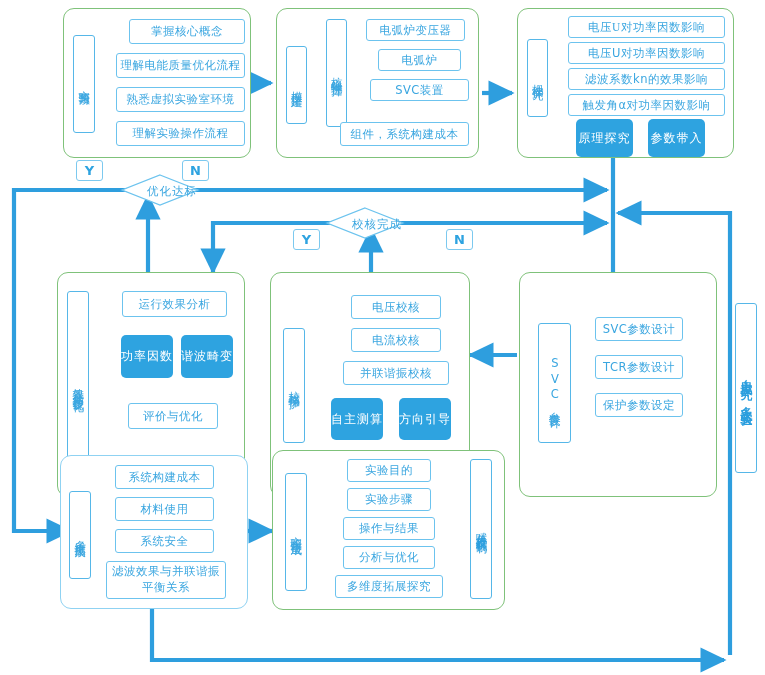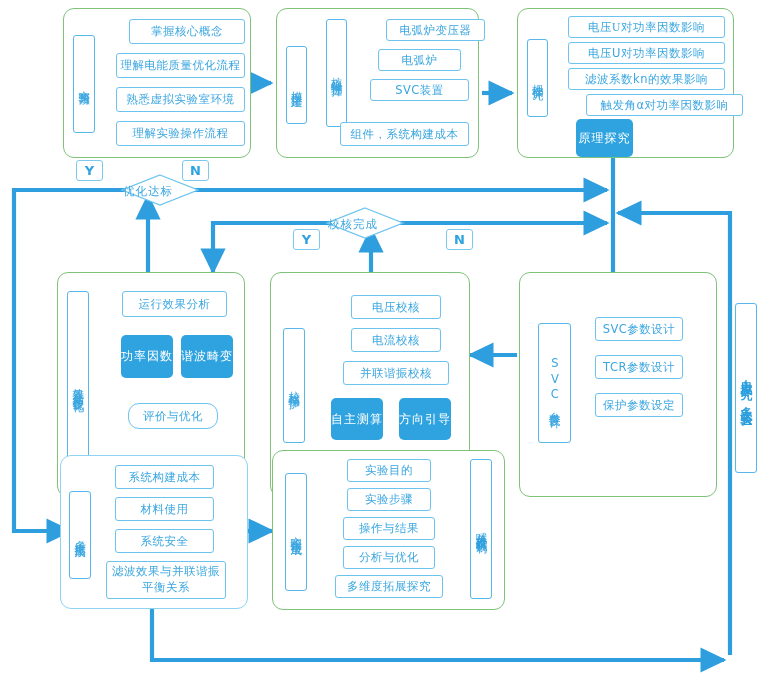--- a/index.html
+++ b/index.html
@@ -44,21 +44,21 @@
   
   .yn{
     position:absolute;border:1.2px solid #7cc9ef;border-radius:3px;background:#fff;
     display:flex;align-items:center;justify-content:center;
     font-size:13px;font-weight:bold;color:#2ea3e0;box-sizing:border-box;
   }
 
   
   .dtext{
     position:absolute;font-size:11.5px;color:#3aa6e0;letter-spacing:1px;
-    white-space:nowrap;text-align:left;
+    white-space:nowrap;text-align:right;
   }
 
   
   .vnote{
     position:absolute;border:1.2px solid #56b7e8;border-radius:3px;background:#fff;
     display:flex;align-items:center;justify-content:center;
     writing-mode:vertical-rl;text-orientation:upright;
     font-size:12px;font-weight:bold;letter-spacing:3px;color:#2b9ede;
     box-sizing:border-box;white-space:nowrap;
   }
@@ -148,49 +148,50 @@
     <div class="stem" style="left:9px;top:26px;width:22px;height:98px;">实验预习</div>
     <div class="leaf" style="left:65px;top:10px;width:116px;height:25px;">掌握核心概念</div>
     <div class="leaf" style="left:52px;top:44px;width:129px;height:25px;">理解电能质量优化流程</div>
     <div class="leaf" style="left:52px;top:78px;width:129px;height:25px;">熟悉虚拟实验室环境</div>
     <div class="leaf" style="left:52px;top:112px;width:129px;height:25px;">理解实验操作流程</div>
   </div>
 
   <div class="panel" style="left:276px;top:8px;width:203px;height:150px;">
     <div class="stem" style="left:9px;top:37px;width:21px;height:78px;">模型搭建</div>
     <div class="stem" style="left:49px;top:10px;width:21px;height:108px;">核心组件选择</div>
-    <div class="leaf" style="left:109px;top:10px;width:99px;height:22px;">电弧炉变压器</div>
+    <div class="leaf" style="left:89px;top:10px;width:99px;height:22px;">电弧炉变压器</div>
     <div class="leaf" style="left:101px;top:40px;width:83px;height:22px;">电弧炉</div>
     <div class="leaf" style="left:93px;top:70px;width:99px;height:22px;">SVC装置</div>
     <div class="leaf" style="left:63px;top:113px;width:129px;height:24px;">组件，系统构建成本</div>
   </div>
 
   <div class="panel" style="left:517px;top:8px;width:217px;height:150px;">
     <div class="stem" style="left:9px;top:30px;width:21px;height:78px;">规律探究</div>
     <div class="leaf" style="left:50px;top:7px;width:157px;height:22px;font-family:Liberation Serif, serif;">电压U对功率因数影响</div>
     <div class="leaf" style="left:50px;top:33px;width:157px;height:22px;">电压U对功率因数影响</div>
     <div class="leaf" style="left:50px;top:59px;width:157px;height:22px;">滤波系数kn的效果影响</div>
-    <div class="leaf" style="left:68px;top:85px;width:157px;height:22px;text-align:center;">触发角α对功率因数影响</div>
+    <div class="leaf" style="left:50px;top:85px;width:157px;height:22px;text-align:center;">触发角α对功率因数影响</div>
     <div class="pill" style="left:58px;top:110px;width:57px;height:38px;">原理探究</div>
+    <div class="pill" style="left:130px;top:110px;width:57px;height:38px;">参数带入</div>
   </div>
 
   <div class="dtext" style="left:123px;top:184px;width:74px;">优化达标</div>
   <div class="yn" style="left:76px;top:160px;width:27px;height:21px;">Y</div>
   <div class="yn" style="left:182px;top:160px;width:27px;height:21px;">N</div>
 
   <div class="dtext" style="left:328px;top:217px;width:74px;">校核完成</div>
   <div class="yn" style="left:293px;top:229px;width:27px;height:21px;">Y</div>
   <div class="yn" style="left:446px;top:229px;width:27px;height:21px;">N</div>
 
   <div class="panel" style="left:57px;top:272px;width:188px;height:225px;">
     <div class="stem" style="left:9px;top:18px;width:22px;height:190px;">效果评估与参数优化</div>
     <div class="leaf" style="left:64px;top:18px;width:105px;height:26px;">运行效果分析</div>
     <div class="pill" style="left:63px;top:62px;width:52px;height:43px;">功率因数</div>
     <div class="pill" style="left:123px;top:62px;width:52px;height:43px;">谐波畸变</div>
-    <div class="leaf" style="left:70px;top:130px;width:90px;height:26px;border-radius:11px;">评价与优化</div>
+    <div class="leaf" style="left:70px;top:130px;width:90px;height:26px;">评价与优化</div>
   </div>
 
   <div class="panel" style="left:270px;top:272px;width:200px;height:225px;">
     <div class="stem" style="left:12px;top:55px;width:22px;height:115px;">校核与保护</div>
     <div class="leaf" style="left:80px;top:22px;width:90px;height:24px;">电压校核</div>
     <div class="leaf" style="left:80px;top:55px;width:90px;height:24px;">电流校核</div>
     <div class="leaf" style="left:72px;top:88px;width:106px;height:24px;">并联谐振校核</div>
     <div class="pill" style="left:60px;top:125px;width:52px;height:42px;">自主测算</div>
     <div class="pill" style="left:128px;top:125px;width:52px;height:42px;">方向引导</div>
   </div>

